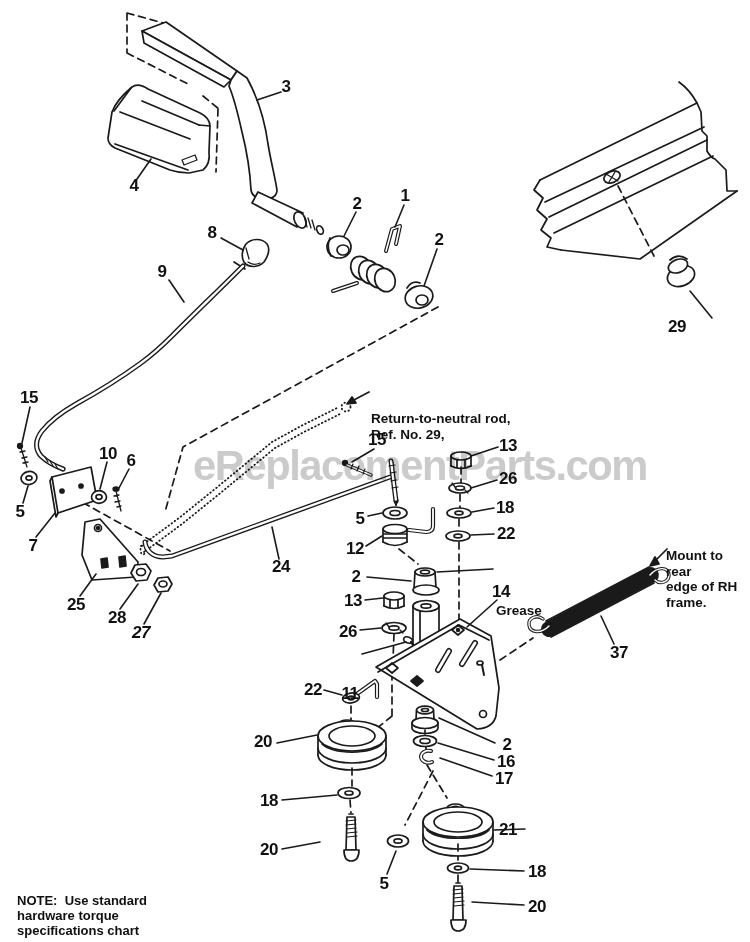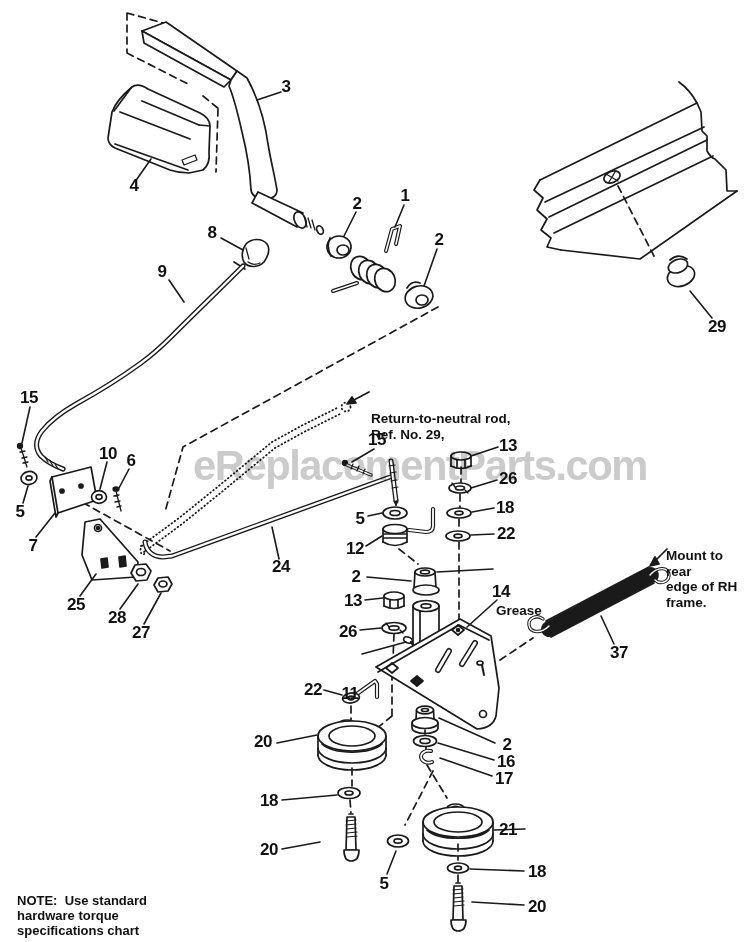--- a/index.html
+++ b/index.html
@@ -378,17 +378,17 @@
       <span class="callout" style="left: 269px; top: 850px;">20</span>
       <span class="callout" style="left: 537px; top: 907px;">20</span>
       <span class="callout" style="left: 508px; top: 830px;">21</span>
       <span class="callout" style="left: 506px; top: 534px;">22</span>
       <span class="callout" style="left: 313px; top: 690px;">22</span>
       <span class="callout" style="left: 619px; top: 653px;">37</span>
       <span class="callout" style="left: 281px; top: 567px; text-align: right;">24</span>
       <span class="callout" style="left: 76px; top: 605px;">25</span>
       <span class="callout" style="left: 508px; top: 479px;">26</span>
       <span class="callout" style="left: 348px; top: 632px;">26</span>
-      <span class="callout" style="left: 141px; top: 633px;">27</span>
+      <span class="callout" style="left: 141px; top: 633px; font-style: italic;">27</span>
       <span class="callout" style="left: 117px; top: 618px; text-align: center;">28</span>
-      <span class="callout" style="left: 717px; top: 327px;">29</span>
+      <span class="callout" style="left: 677px; top: 327px;">29</span>
     </div>
 </div>
 
 </body></html>

